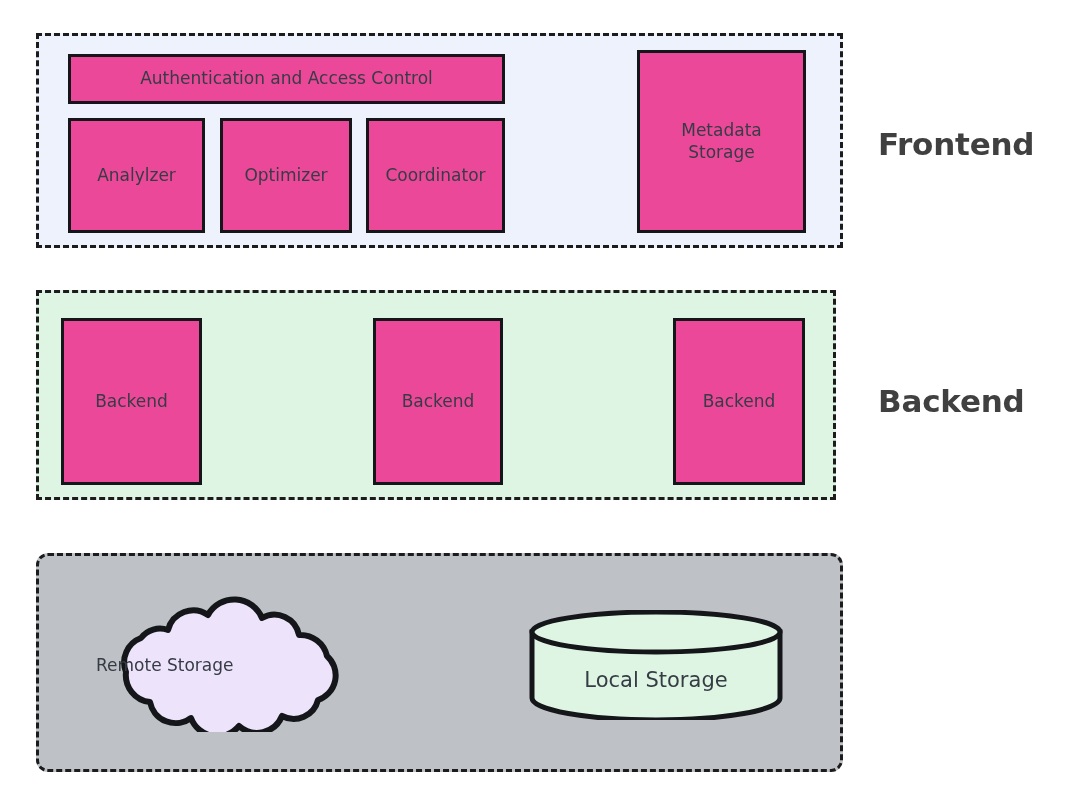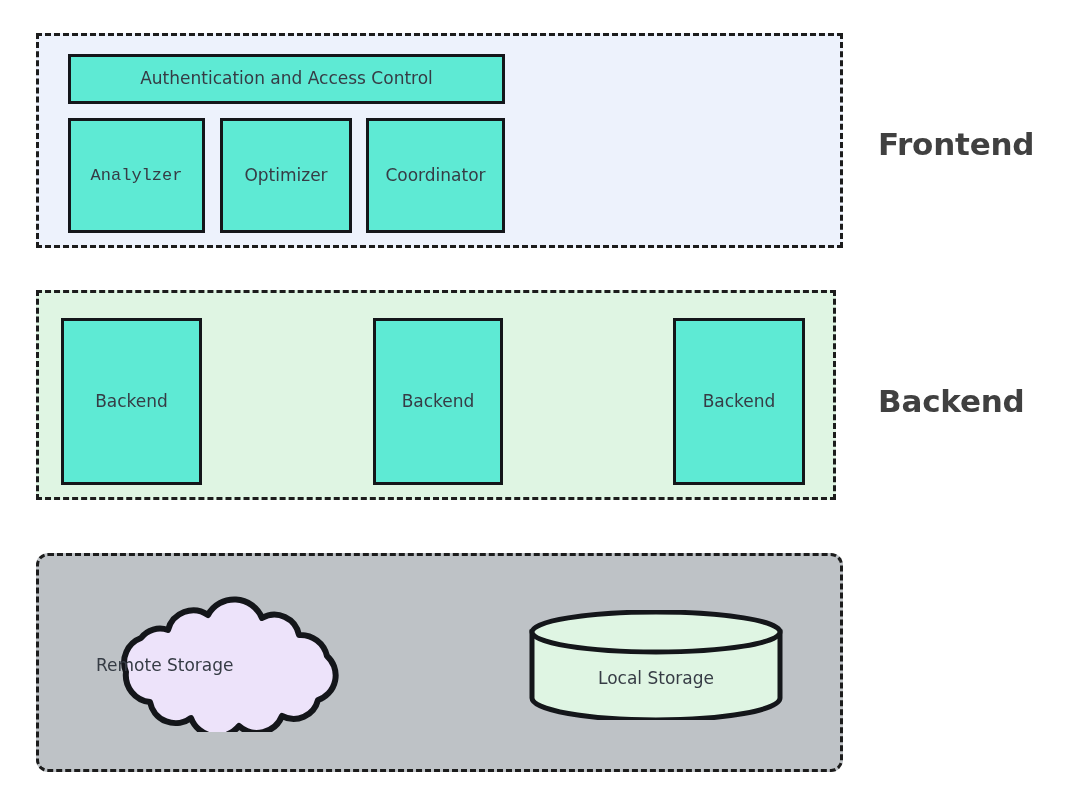--- a/index.html
+++ b/index.html
@@ -56,35 +56,35 @@
     white-space: nowrap;
   }
   #label-frontend { left: 878px; top: 126px; }
   #label-backend  { left: 878px; top: 383px; }
   #label-storage  { left: 878px; top: 645px; }
 
   
   .node {
     position: absolute;
     box-sizing: border-box;
-    background: #5eead4;
+    background: #ec4899;
     border: 3px solid #14161a;
     display: flex;
     align-items: center;
     justify-content: center;
     text-align: center;
     font-size: 17px;
     line-height: 1.25;
     color: #363c45;
     padding: 2px 6px;
   }
 
   
   #node-auth        { left: 68px;  top: 54px;  width: 437px; height: 50px; }
-  #node-analylzer   { left: 68px;  top: 118px; width: 137px; height: 115px; font-family: Liberation Mono, monospace; }
+  #node-analylzer   { left: 68px;  top: 118px; width: 137px; height: 115px; }
   #node-optimizer   { left: 220px; top: 118px; width: 132px; height: 115px; }
   #node-coordinator { left: 366px; top: 118px; width: 139px; height: 115px; }
   #node-metadata    { left: 637px; top: 50px;  width: 169px; height: 183px; }
 
   
   #node-backend-1 { left: 61px;  top: 318px; width: 141px; height: 167px; }
   #node-backend-2 { left: 373px; top: 318px; width: 130px; height: 167px; }
   #node-backend-3 { left: 673px; top: 318px; width: 132px; height: 167px; }
 
   
@@ -107,39 +107,40 @@
     position: absolute;
     left: 528px; top: 610px;
     width: 256px; height: 110px;
   }
   #shape-cylinder svg { display: block; width: 100%; height: 100%; }
   .cylinder-label {
     position: absolute;
     left: 528px; top: 668px;
     width: 256px;
     text-align: center;
-    font-size: 17px;
+    font-size: 21px;
     color: #363c45;
   }
 </style>
 </head>
 <body>
 
 <div id="diagram-root">
 
   <div class="tier" id="tier-frontend"></div>
 
   <div class="node" id="node-auth">Authentication and Access Control</div>
 
   <div class="node" id="node-analylzer">Analylzer</div>
 
   <div class="node" id="node-optimizer">Optimizer</div>
 
   <div class="node" id="node-coordinator">Coordinator</div>
 
+  <div class="node" id="node-metadata">Metadata Storage</div>
 
   <div class="tier-label" id="label-frontend">Frontend</div>
 
   <div class="tier" id="tier-backend"></div>
 
   <div class="node" id="node-backend-1">Backend</div>
 
   <div class="node" id="node-backend-2">Backend</div>
 
   <div class="node" id="node-backend-3">Backend</div>

